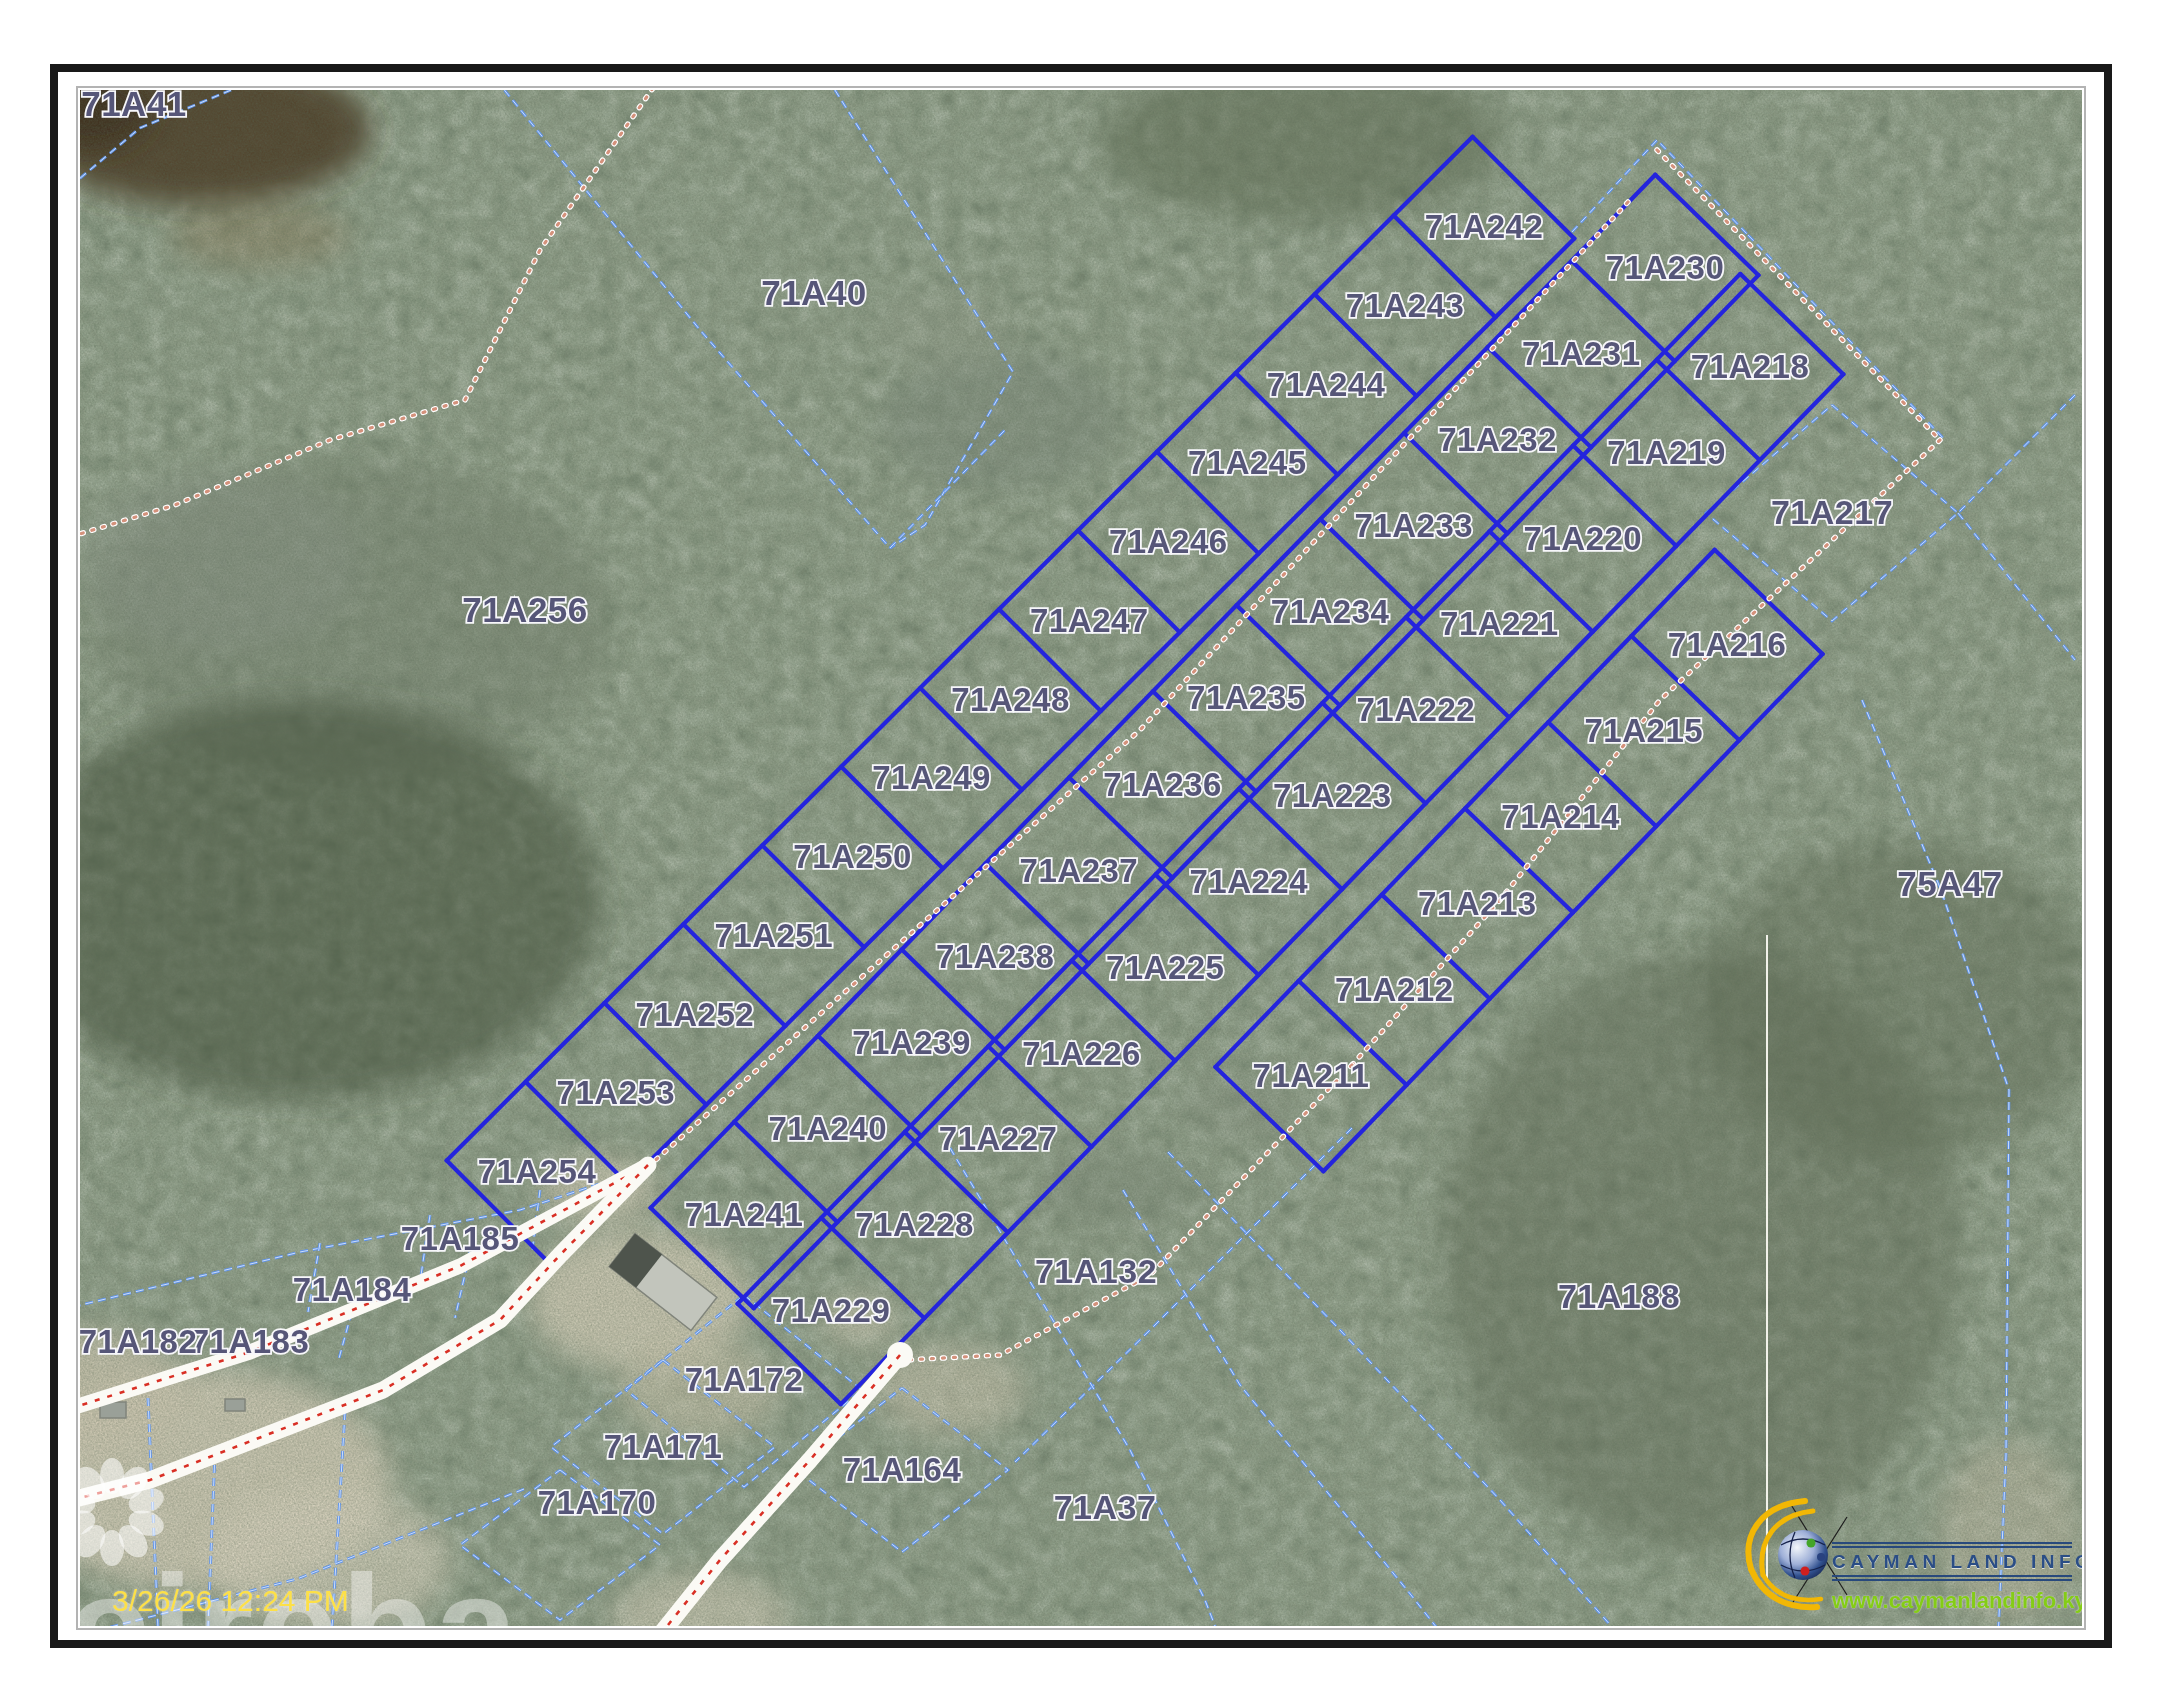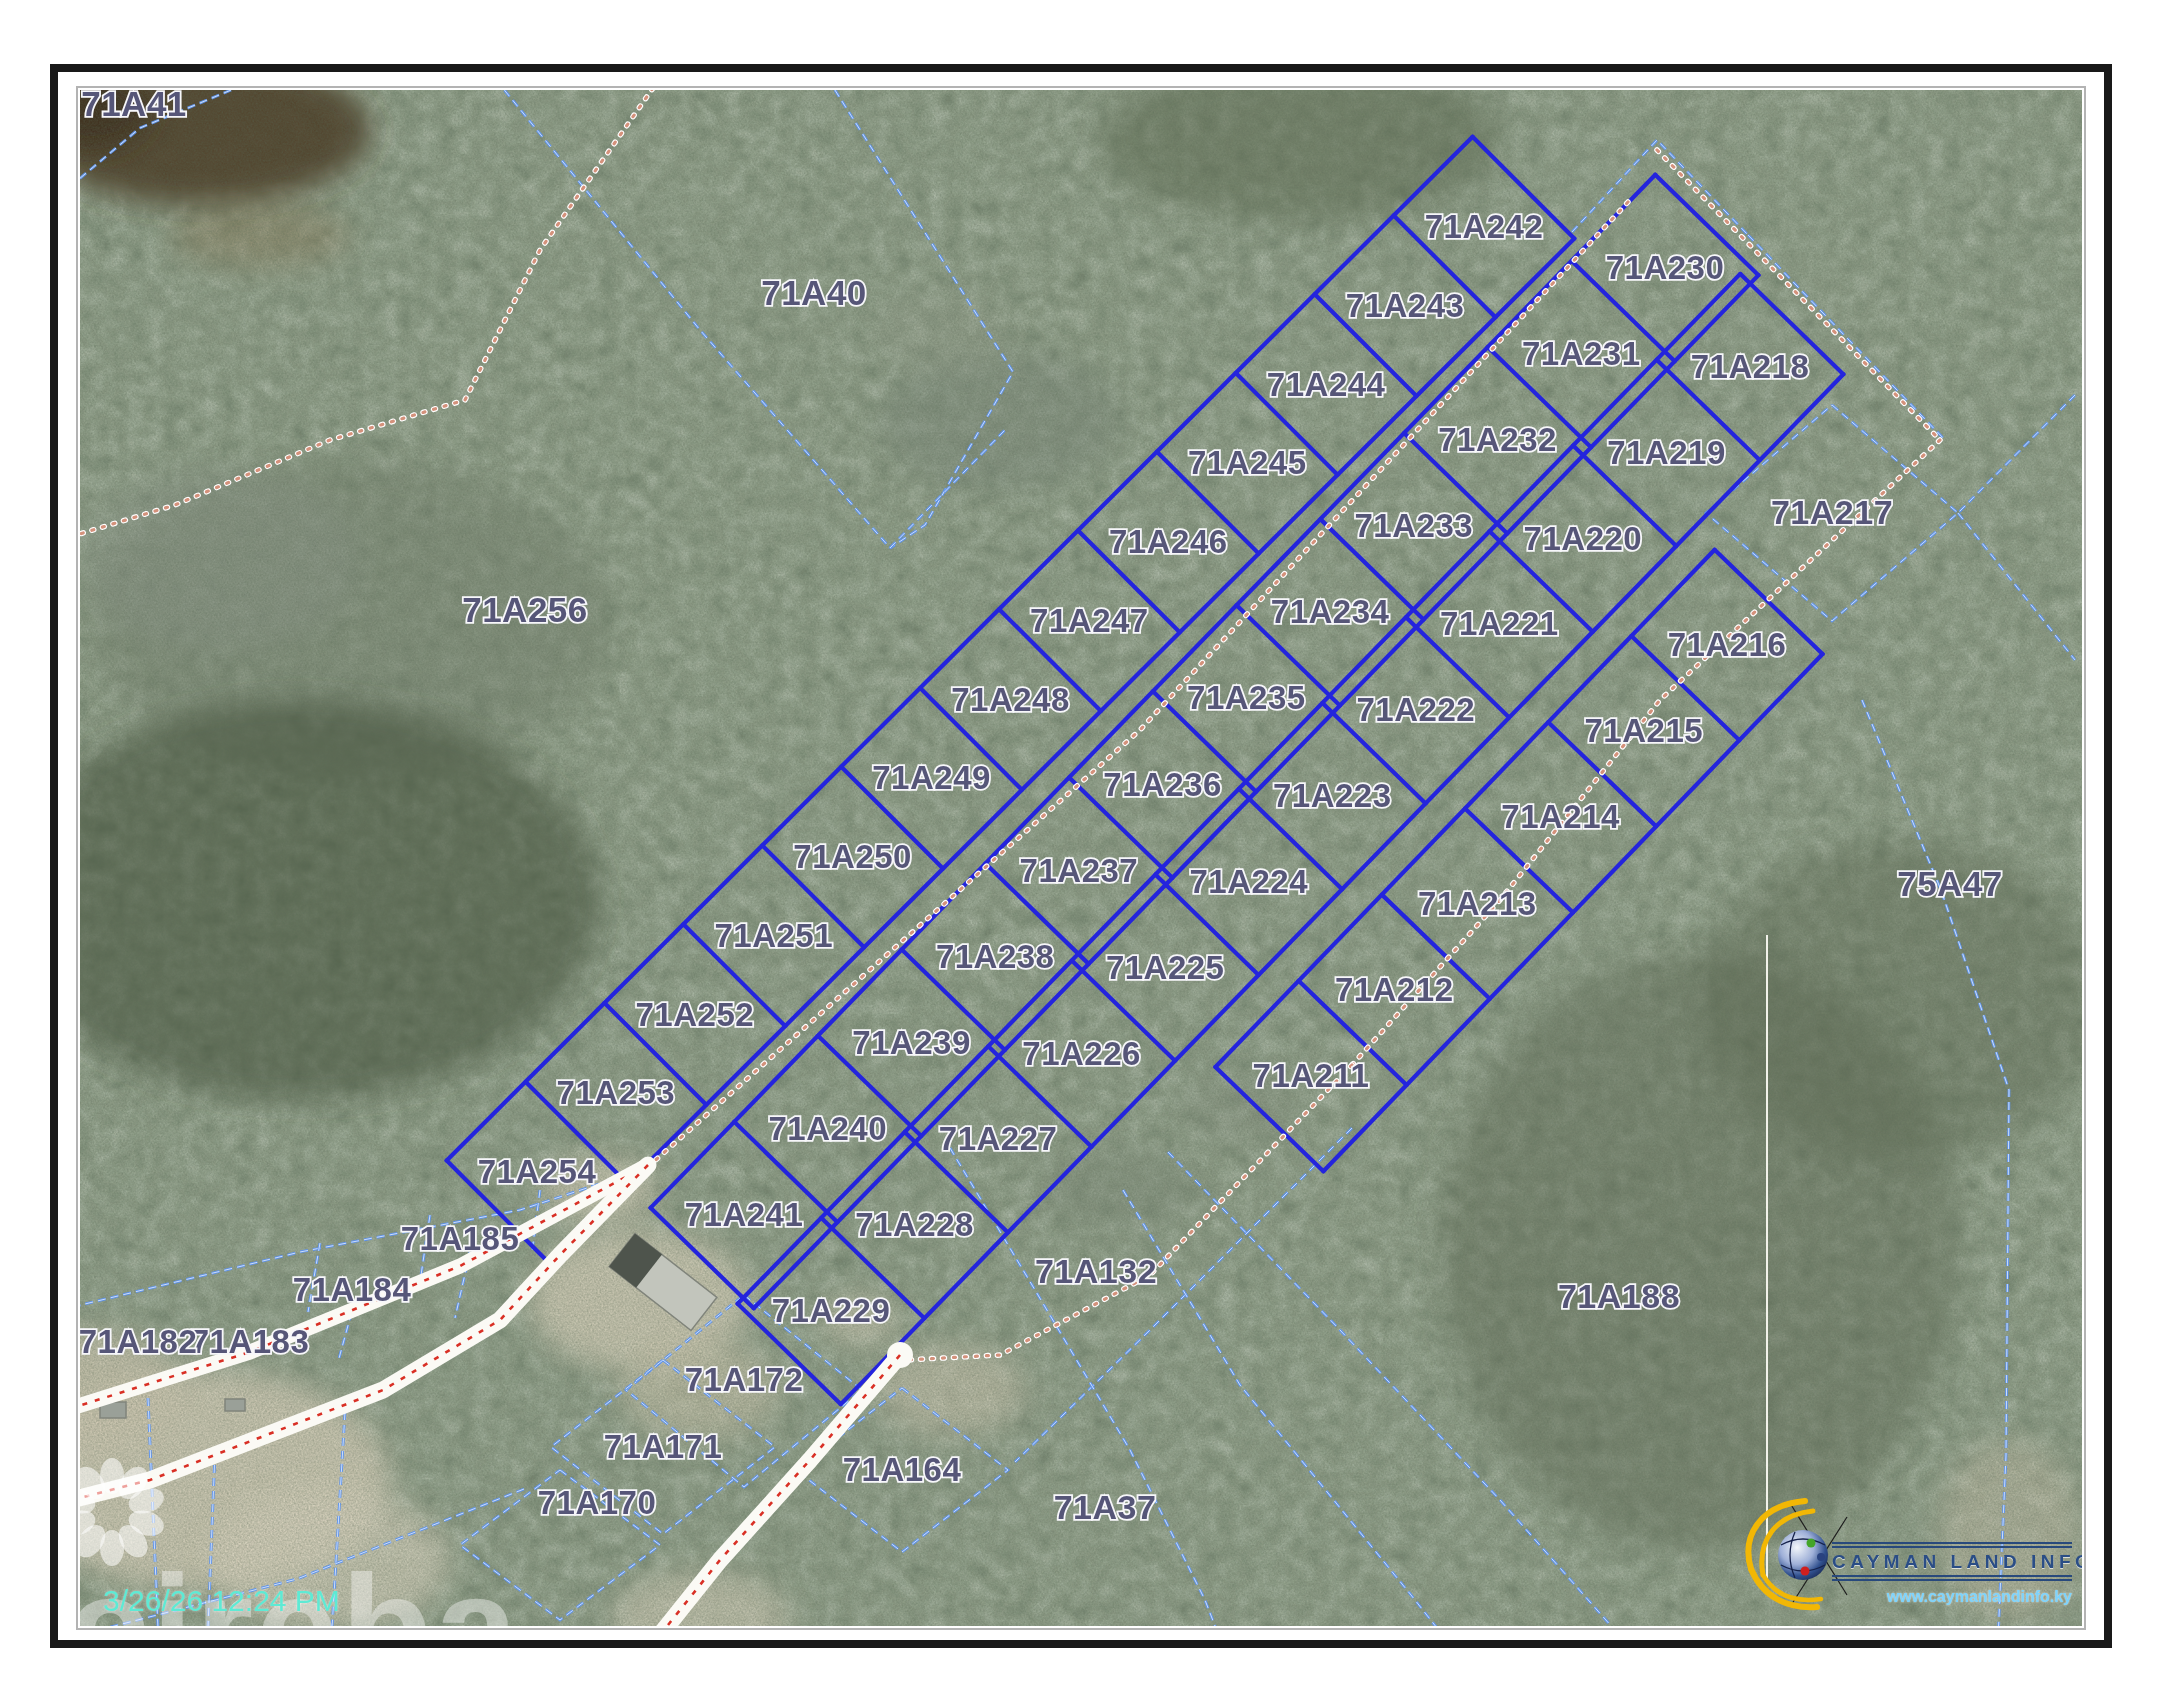--- a/index.html
+++ b/index.html
@@ -7,29 +7,29 @@
         font-family:"Liberation Sans",sans-serif;}
   .frame-outer{position:absolute;left:50px;top:64px;width:2062px;height:1584px;
         border:8px solid #191919;box-sizing:border-box;background:#fff;}
   .frame-inner{position:absolute;left:76px;top:86px;width:2010px;height:1544px;
         border:2px solid #b3b3b3;box-sizing:border-box;background:#fff;}
   .map{position:absolute;left:80px;top:90px;width:2002px;height:1536px;overflow:hidden;background:#46513d;}
   .map svg.base{position:absolute;left:0;top:0;}
   .flower{position:absolute;left:-30px;top:1360px;}
   .watermark{position:absolute;left:-14px;top:1452px;font-size:150px;font-weight:bold;
         color:rgba(250,250,250,0.42);letter-spacing:2px;white-space:nowrap;}
-  .timestamp{position:absolute;left:23px;top:1494px;font-size:30px;font-weight:500;color:#5eead4;
+  .timestamp{position:absolute;left:32px;top:1494px;font-size:30px;font-weight:500;color:#fde047;
         text-shadow:0 0 3px rgba(255,255,255,0.55);white-space:nowrap;}
   .cli-logo{position:absolute;left:0;top:0;width:2002px;height:1536px;pointer-events:none;}
   .globe{position:absolute;left:1655px;top:1405px;}
   .cli-text{position:absolute;left:1752px;top:1452px;width:240px;}
   .rule2{height:6px;border-top:2px solid #28497c;border-bottom:2px solid #28497c;box-sizing:border-box;}
   .cli-title{font-size:19px;font-weight:bold;letter-spacing:4.5px;color:#2a4d85;
         text-align:center;padding:3px 0 2px 0;text-shadow:0 1px 0 rgba(255,255,255,0.65);white-space:nowrap;}
-  .cli-url{font-size:16px;font-weight:bold;color:#7dd3fc;text-align:right;margin-top:7px;
+  .cli-url{font-size:22px;font-weight:bold;color:#84cc16;text-align:right;margin-top:7px;
         text-shadow:0 0 2px rgba(255,255,255,0.8);white-space:nowrap;}
 </style>
 </head>
 <body>
 
 <div class="page">
   <div class="frame-outer"></div>
   <div class="frame-inner"></div>
 
   <div class="map">

